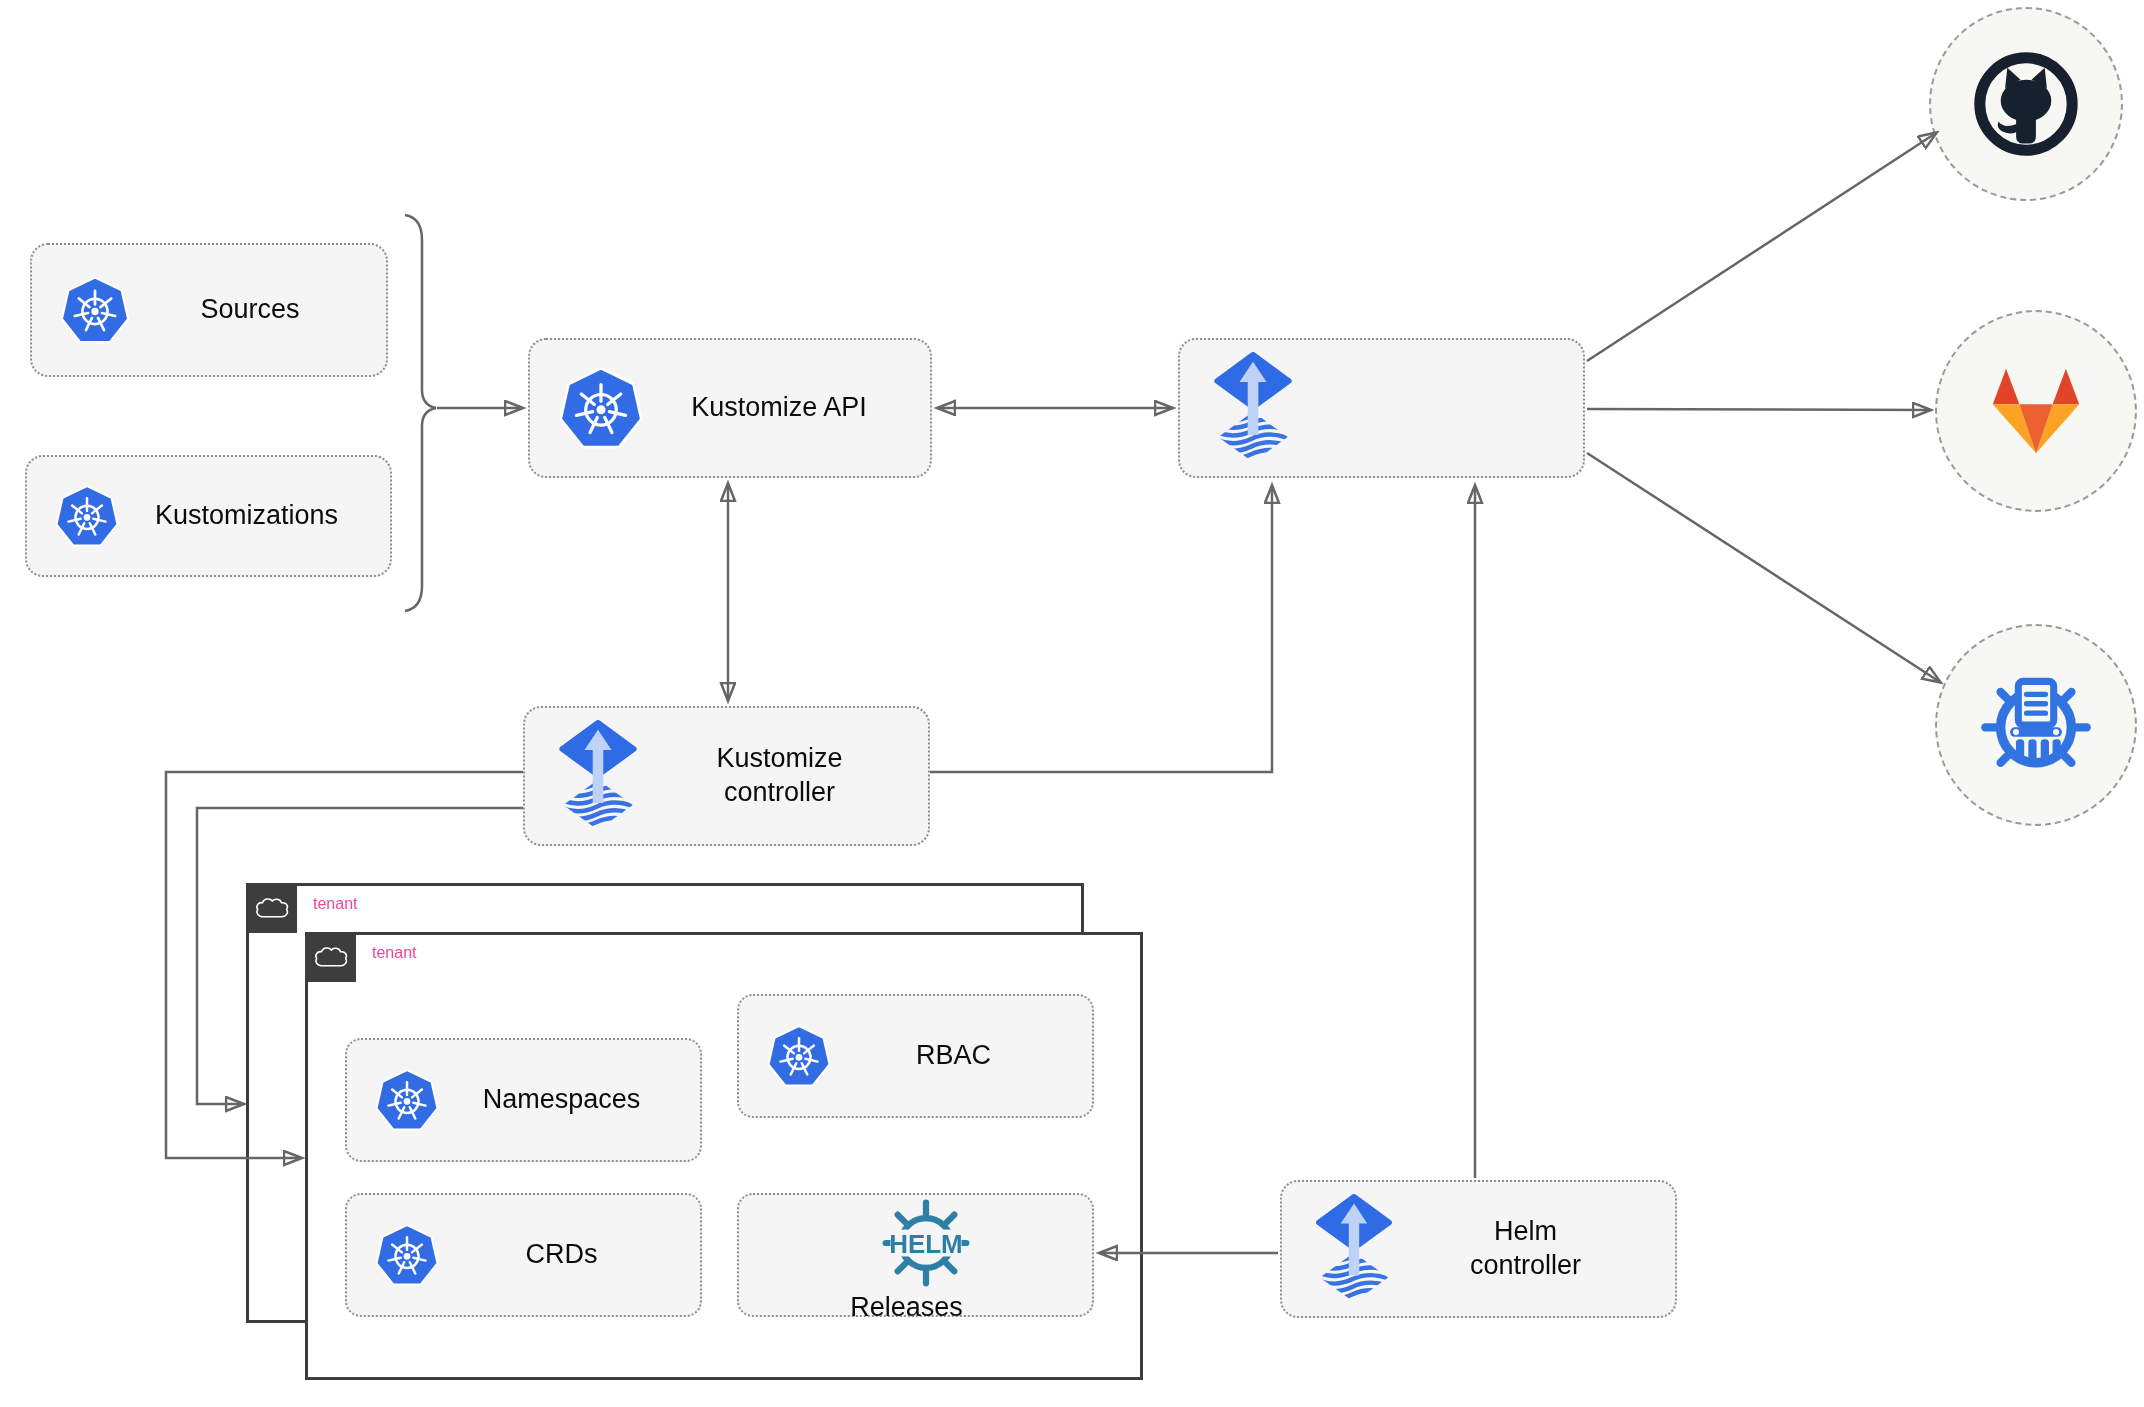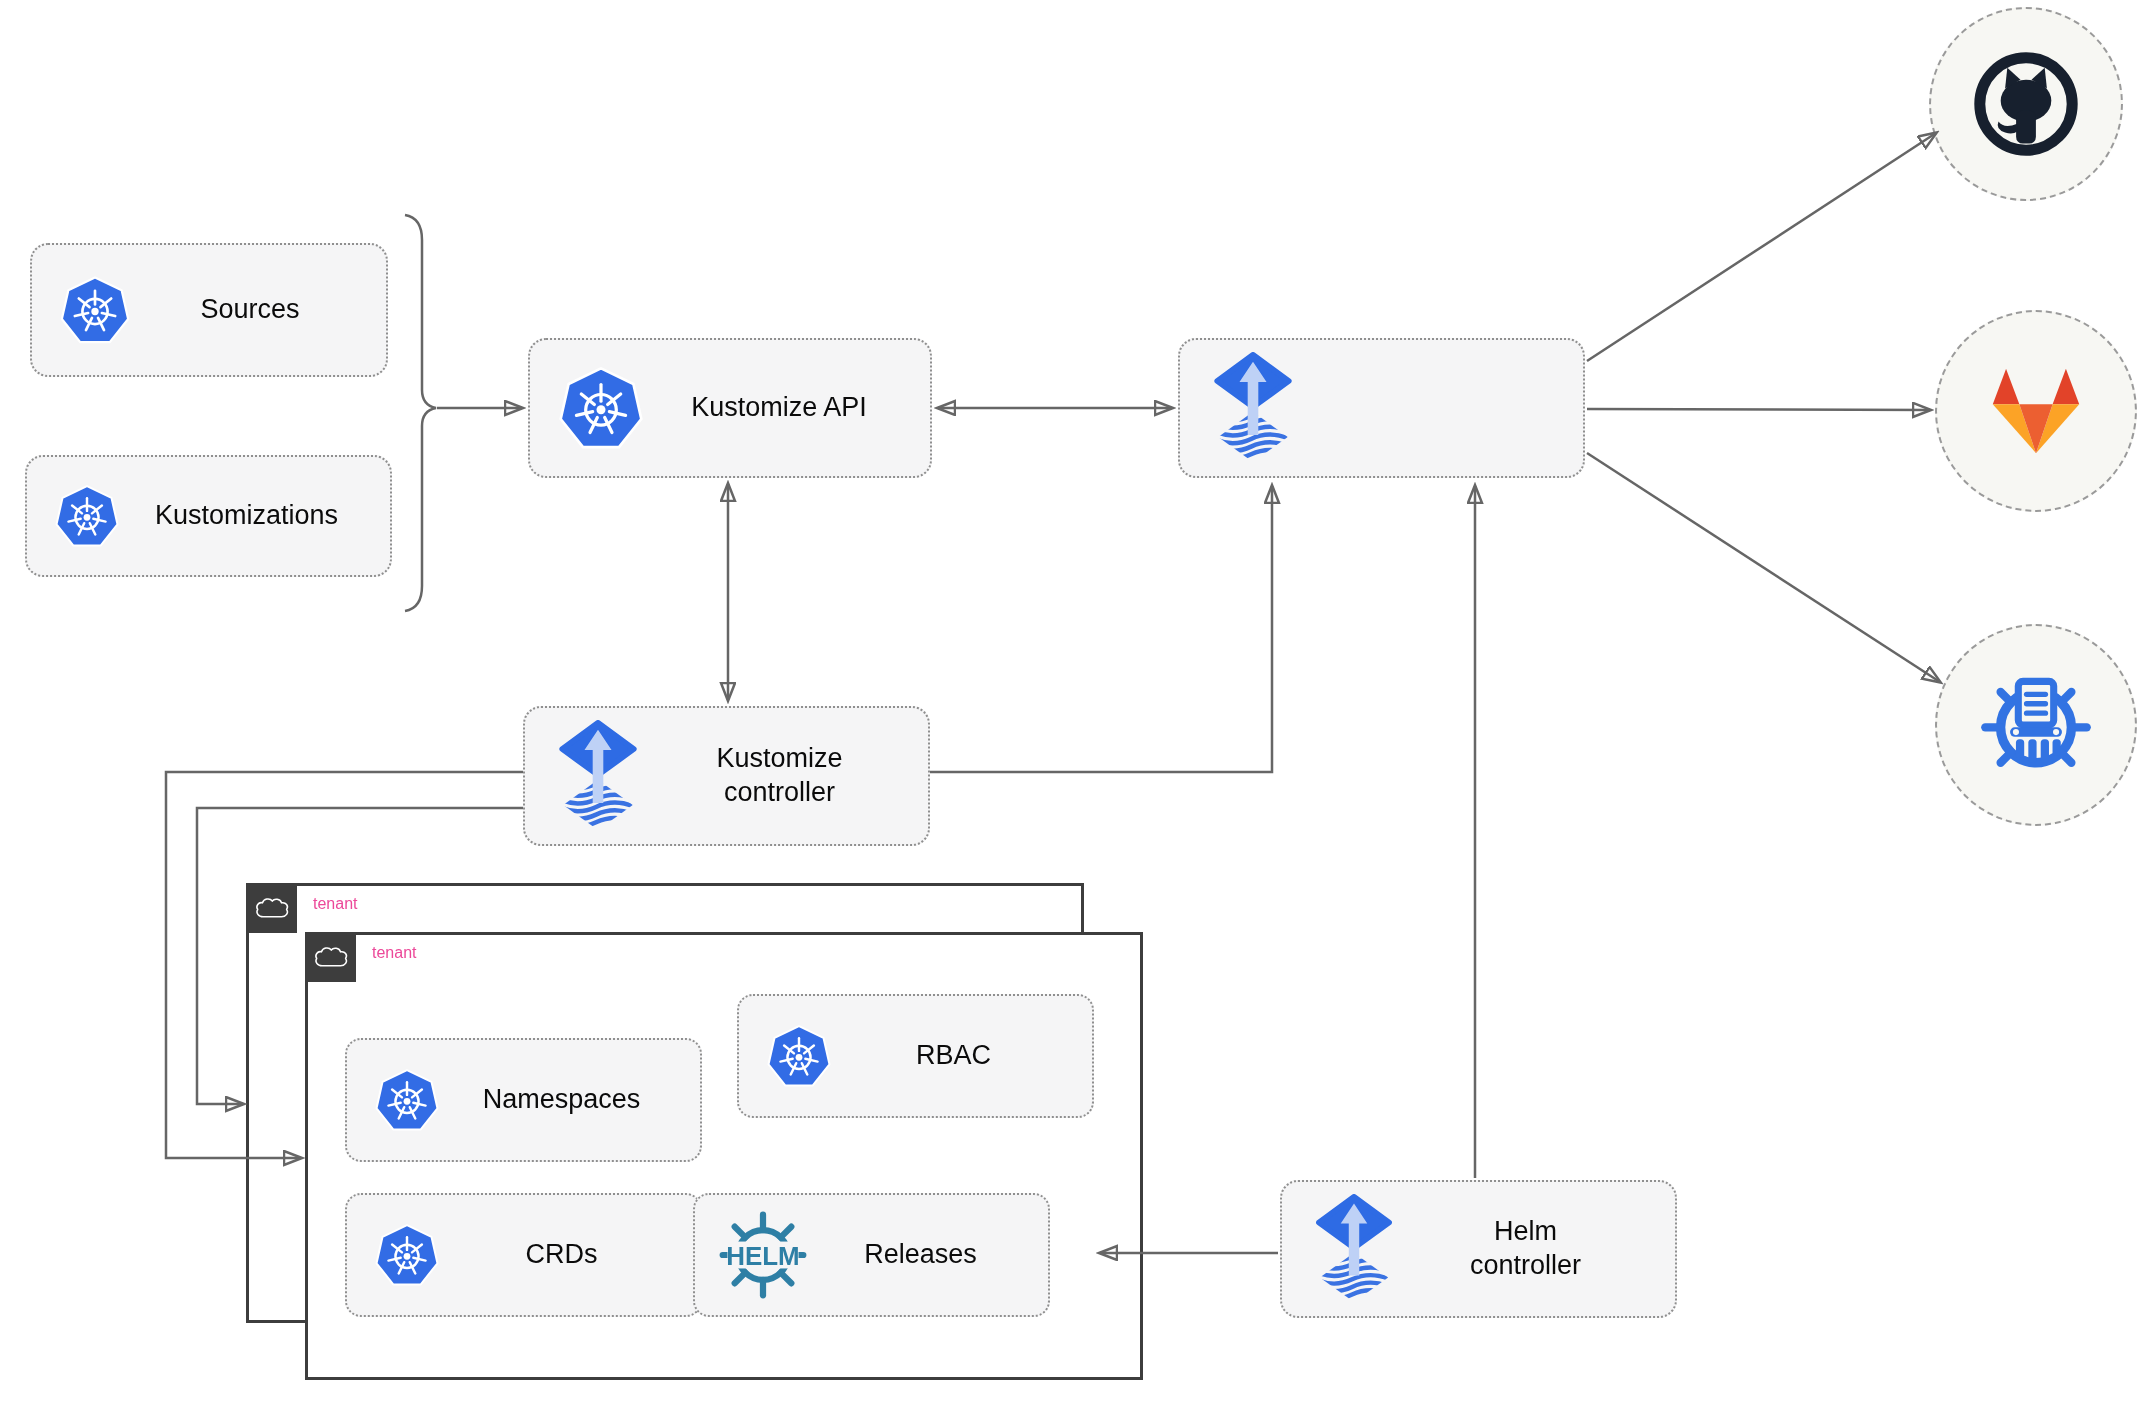--- a/index.html
+++ b/index.html
@@ -162,21 +162,21 @@
 
   <div class="node" style="left:345px;top:1193px;width:357px;height:124px;border-radius:16px;">
     <svg class="icon" width="68" height="68" viewBox="0 0 100 100">
         <use href="#sym-k8s"></use>
       </svg>
     <div class="node-label">
       <span>CRDs</span>
       </div>
   </div>
 
-  <div class="node" style="left:693px;top:1193px;width:357px;height:124px;border-radius:16px;">
+  <div class="node" style="left:737px;top:1193px;width:357px;height:124px;border-radius:16px;flex-direction:column;">
     <svg class="icon" width="96" height="96" viewBox="0 0 100 100" style="margin-left:20px;">
       <circle cx="50" cy="50" r="26" fill="none" stroke="var(--c-helm)" stroke-width="6.5"></circle>
       <g stroke="var(--c-helm)" stroke-width="6.5" stroke-linecap="round">
         <line x1="76" y1="50" x2="92" y2="50"></line>
           <line x1="24" y1="50" x2="8" y2="50"></line>
         <line x1="50" y1="24" x2="50" y2="8"></line>
           <line x1="50" y1="76" x2="50" y2="92"></line>
         <line x1="68.4" y1="31.6" x2="79.5" y2="20.5"></line>
           <line x1="31.6" y1="31.6" x2="20.5" y2="20.5"></line>
         <line x1="68.4" y1="68.4" x2="79.5" y2="79.5"></line>

